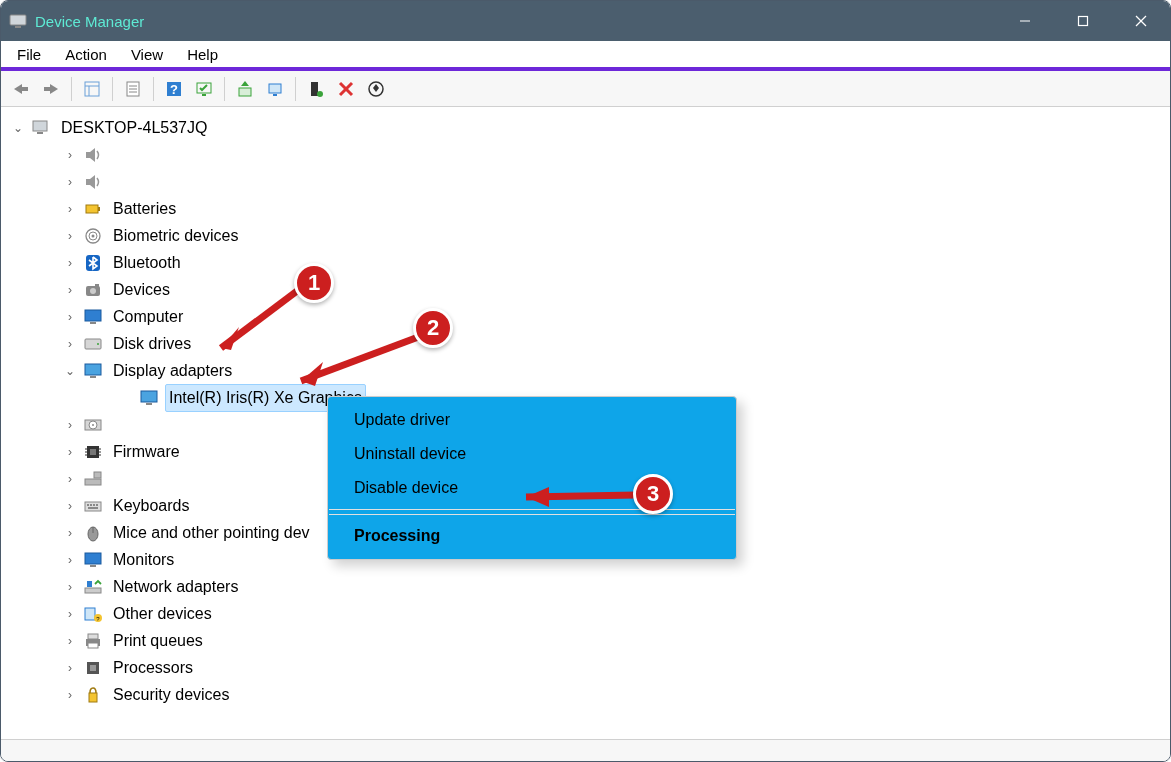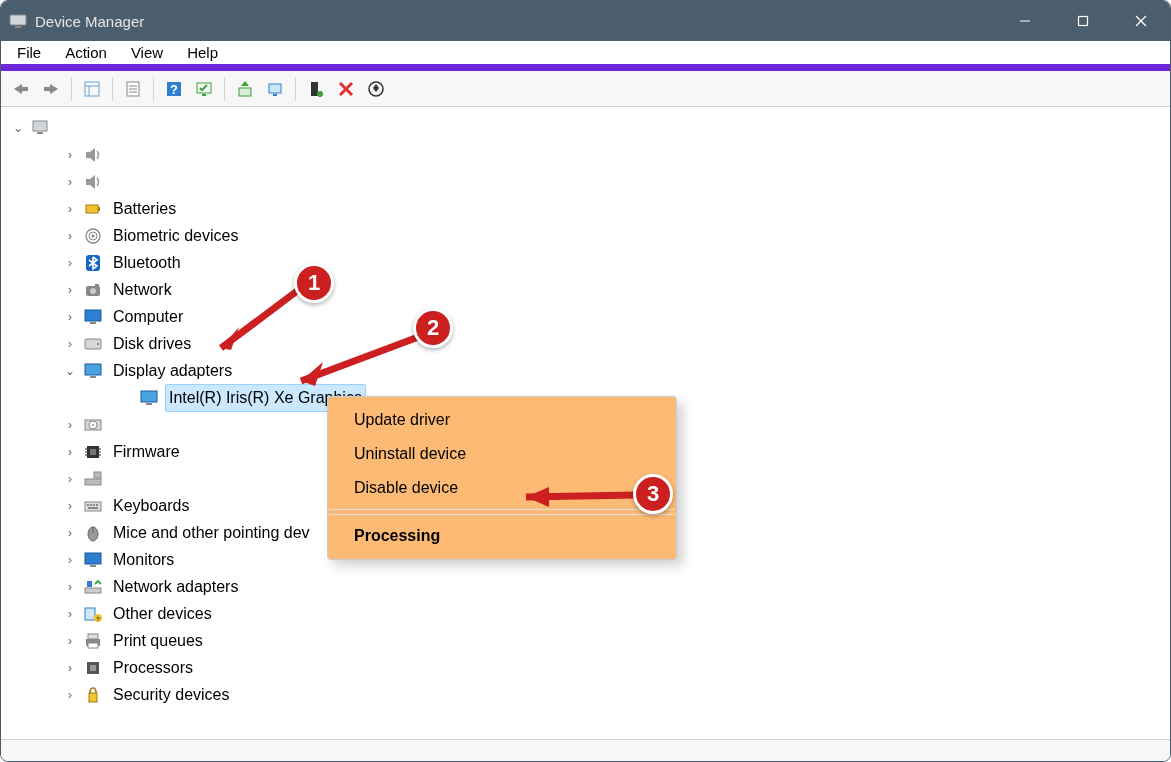--- a/index.html
+++ b/index.html
@@ -4,31 +4,31 @@
 <style>
   * { box-sizing: border-box; }
   html, body { margin: 0; padding: 0; font-family: "Segoe UI", Tahoma, sans-serif; font-size: 14px; color: #000; background: #fff; }
   .window {
     width: 1171px; height: 762px; border: 1px solid #4b5a6a; border-radius: 8px;
     display: flex; flex-direction: column; overflow: hidden; position: relative;
     box-shadow: 0 0 0 1px rgba(0,0,0,.05);
   }
   
   .titlebar {
-    height: 40px; background:#4b5e6e; display:flex; align-items:center; color:#e5e5e5;
+    height: 40px; background:#4b5e6e; display:flex; align-items:center; color:#5eead4;
     padding: 0 0 0 8px; flex-shrink:0;
   }
   .titlebar .sys-icon { width:18px; height:18px; display:inline-block; margin-right:8px; }
   .titlebar .title { font-size:15px; flex:1; }
   .win-buttons { display:flex; height:100%; }
   .win-btn { width:58px; display:flex; align-items:center; justify-content:center; color:#fff; }
 
   
   .menubar {
-    height: 30px; background:#fff; border-bottom:7px solid #6d28d9;
+    height: 30px; background:#fff; border-bottom:4px solid #6d28d9;
     display:flex; align-items:center; padding: 0 4px; font-size:15px; flex-shrink:0;
   }
   .menubar .menu-item { padding: 4px 12px; border-radius:3px; }
 
   
   .toolbar {
     height: 36px; background:#f7f7f7; border-bottom:1px solid #d0d0d0;
     display:flex; align-items:center; padding:0 6px; gap:2px; flex-shrink:0;
   }
   .tbtn {
@@ -52,23 +52,23 @@
   .row { display:flex; align-items:center; gap:6px; height:27px; padding-right:10px; }
   .expander { width:14px; display:inline-flex; justify-content:center; color:#666; font-size:12px; }
   .dev-icon { width:20px; height:20px; display:inline-flex; align-items:center; justify-content:center; }
   .label { padding: 1px 4px; border-radius:2px; }
   .selected .label { background:#cce8ff; border:1px solid #99d1ff; padding:0px 3px; }
   .tree-indent-1 { padding-left: 24px; }
   .tree-indent-2 { padding-left: 52px; }
 
   
   .context-menu {
-    position:absolute; background:#fdba74; border:1px solid #ccc; border-radius:4px;
+    position:absolute; background:#0ea5e9; border:1px solid #ccc; border-radius:4px;
     box-shadow: 6px 6px 12px rgba(0,0,0,0.18);
-    padding: 6px 0; font-size:16px; z-index:50; width:350px;
+    padding: 6px 0; font-size:16px; z-index:50; width:410px;
   }
   .context-menu .cm-item { padding: 8px 26px; }
   .context-menu .cm-sep { height:1px; background:#e0e0e0; margin:4px 1px; }
   .context-menu .cm-default { font-weight:700; }
 
   
   .statusbar { height:22px; background:#f7f7f7; border-top:1px solid #d0d0d0; flex-shrink:0; }
 
   
   .tree::-webkit-scrollbar { width:16px; }
@@ -214,20 +214,21 @@
         <ul>
           <li>
             <div class="row">
               <span class="expander">⌄</span>
               <span class="dev-icon">
                 <svg viewBox="0 0 20 20" width="20" height="20">
                   <rect x="2" y="3" width="14" height="10" fill="#d0d6db" stroke="#888"></rect>
                   <rect x="6" y="14" width="6" height="2" fill="#888"></rect>
                 </svg>
               </span>
+              <span class="label">DESKTOP-4L537JQ</span>
             </div>
             <ul>
               <li>
                 <div class="row tree-indent-1">
                   <span class="expander">›</span>
                   <span class="dev-icon">
                     <svg viewBox="0 0 20 20" width="20" height="20">
                       <polygon points="3,7 7,7 12,3 12,17 7,13 3,13" fill="#999"></polygon>
                       <path d="M14 6 Q17 10 14 14" fill="none" stroke="#999" stroke-width="1.5"></path>
                     </svg>
@@ -285,21 +286,21 @@
               <li>
                 <div class="row tree-indent-1">
                   <span class="expander">›</span>
                   <span class="dev-icon">
                     <svg viewBox="0 0 20 20" width="20" height="20">
                       <rect x="3" y="6" width="14" height="10" rx="2" fill="#888"></rect>
                       <circle cx="10" cy="11" r="3" fill="#ccc"></circle>
                       <rect x="12" y="4" width="4" height="3" fill="#888"></rect>
                     </svg>
                   </span>
-                  <span class="label">Network</span>
+                  <span class="label">Devices</span>
                 </div>
               </li>
               <li>
                 <div class="row tree-indent-1">
                   <span class="expander">›</span>
                   <span class="dev-icon">
                     <svg viewBox="0 0 20 20" width="20" height="20">
                       <rect x="2" y="3" width="16" height="11" fill="#2f7fd1" stroke="#1a5a9e"></rect>
                       <rect x="7" y="15" width="6" height="2" fill="#888"></rect>
                     </svg>

